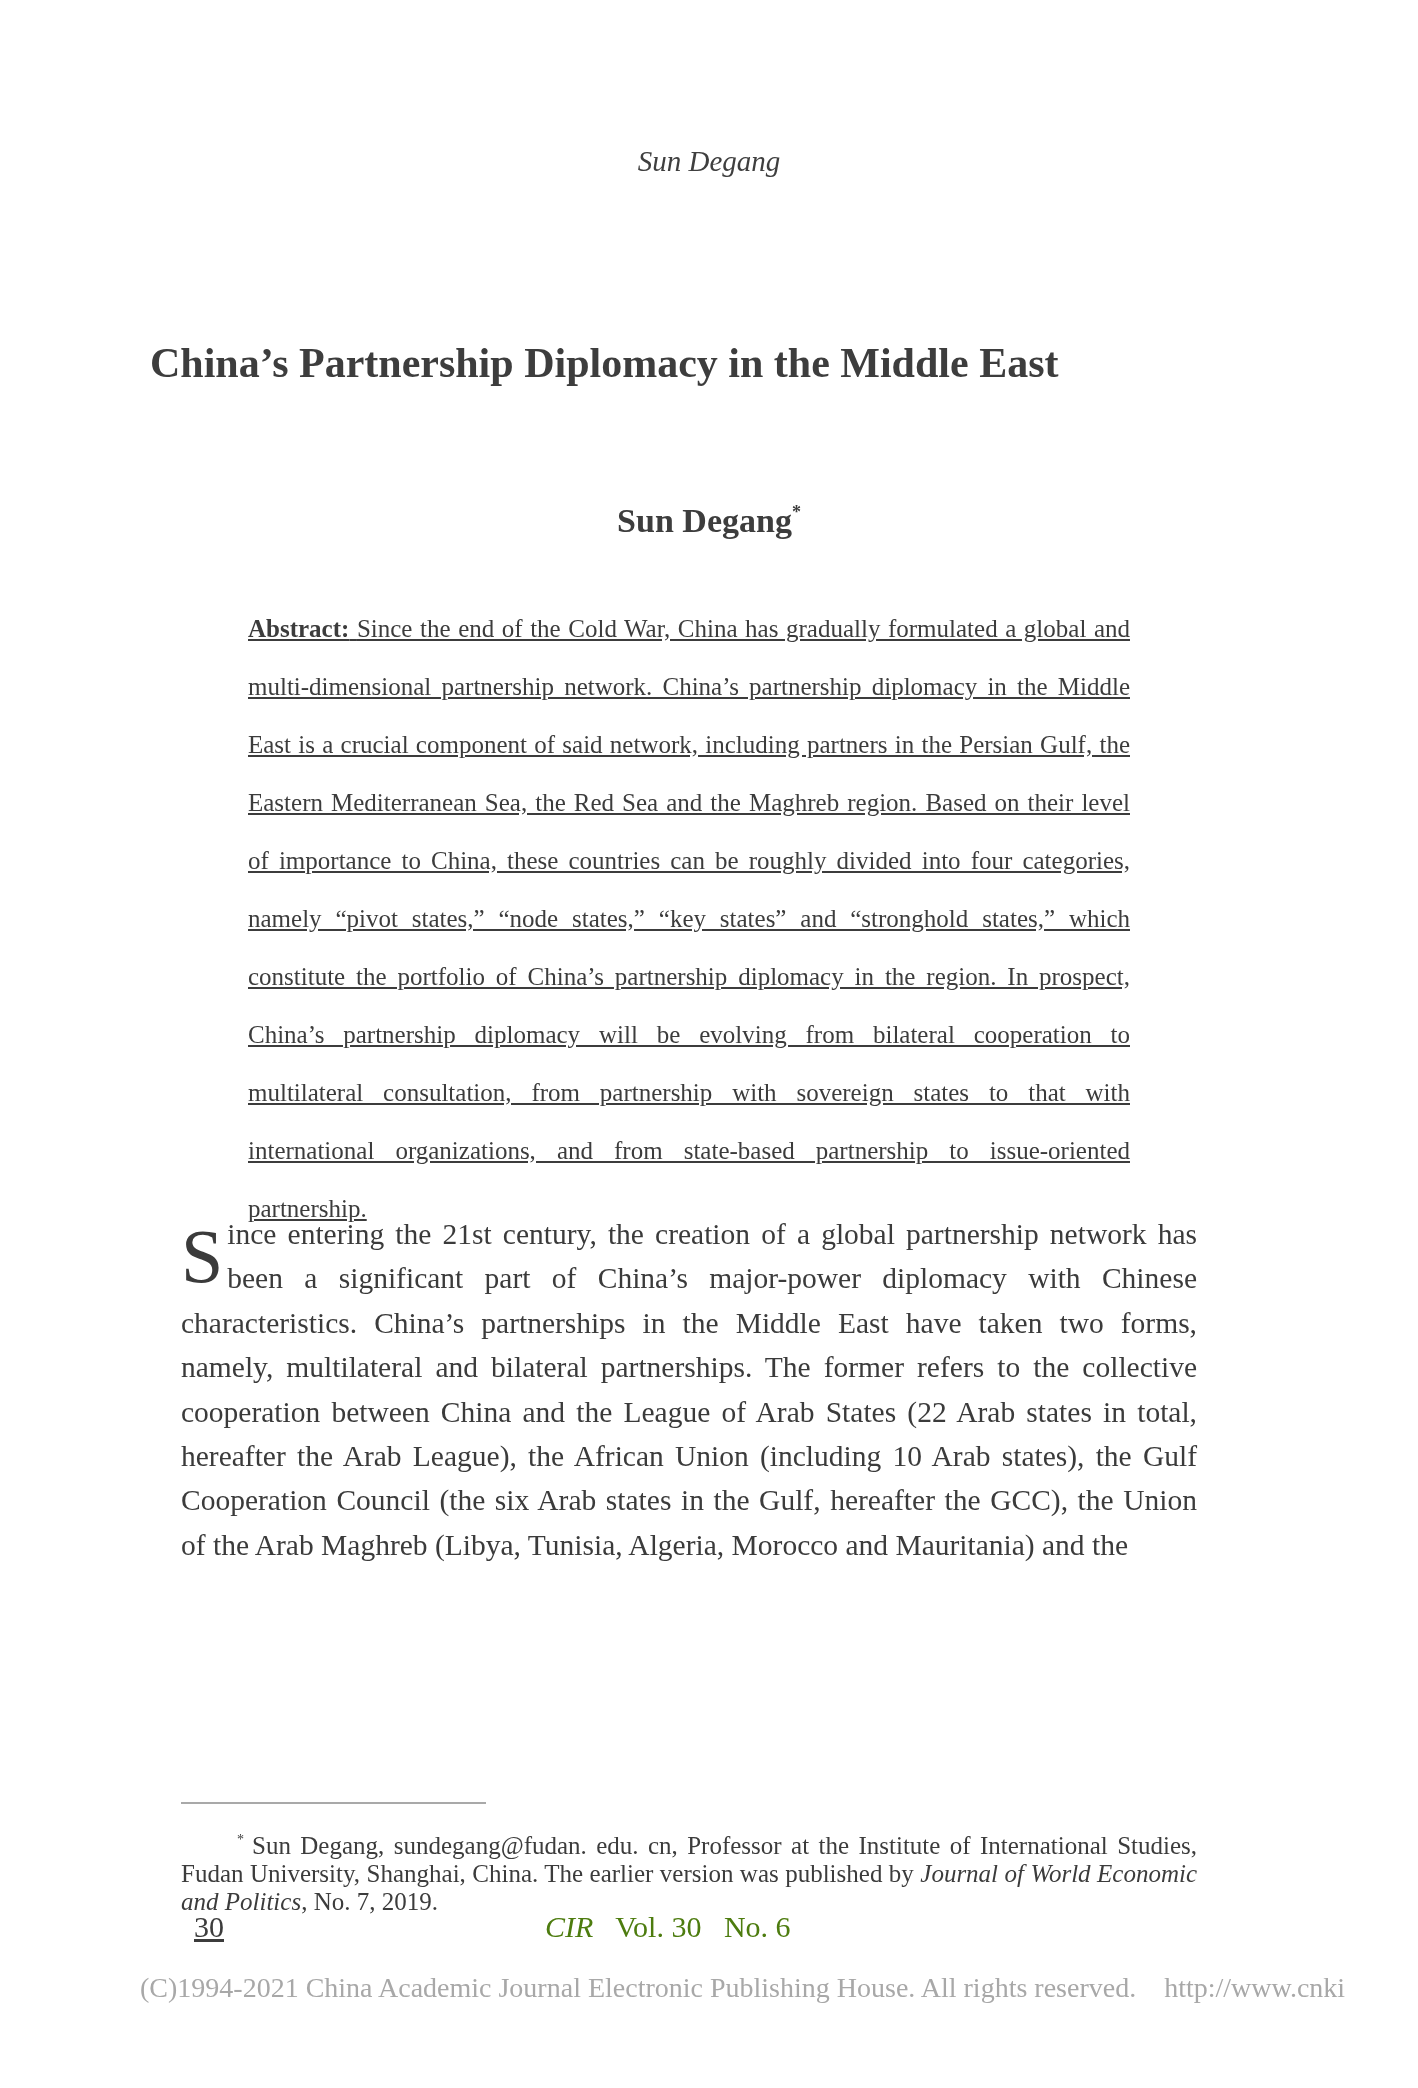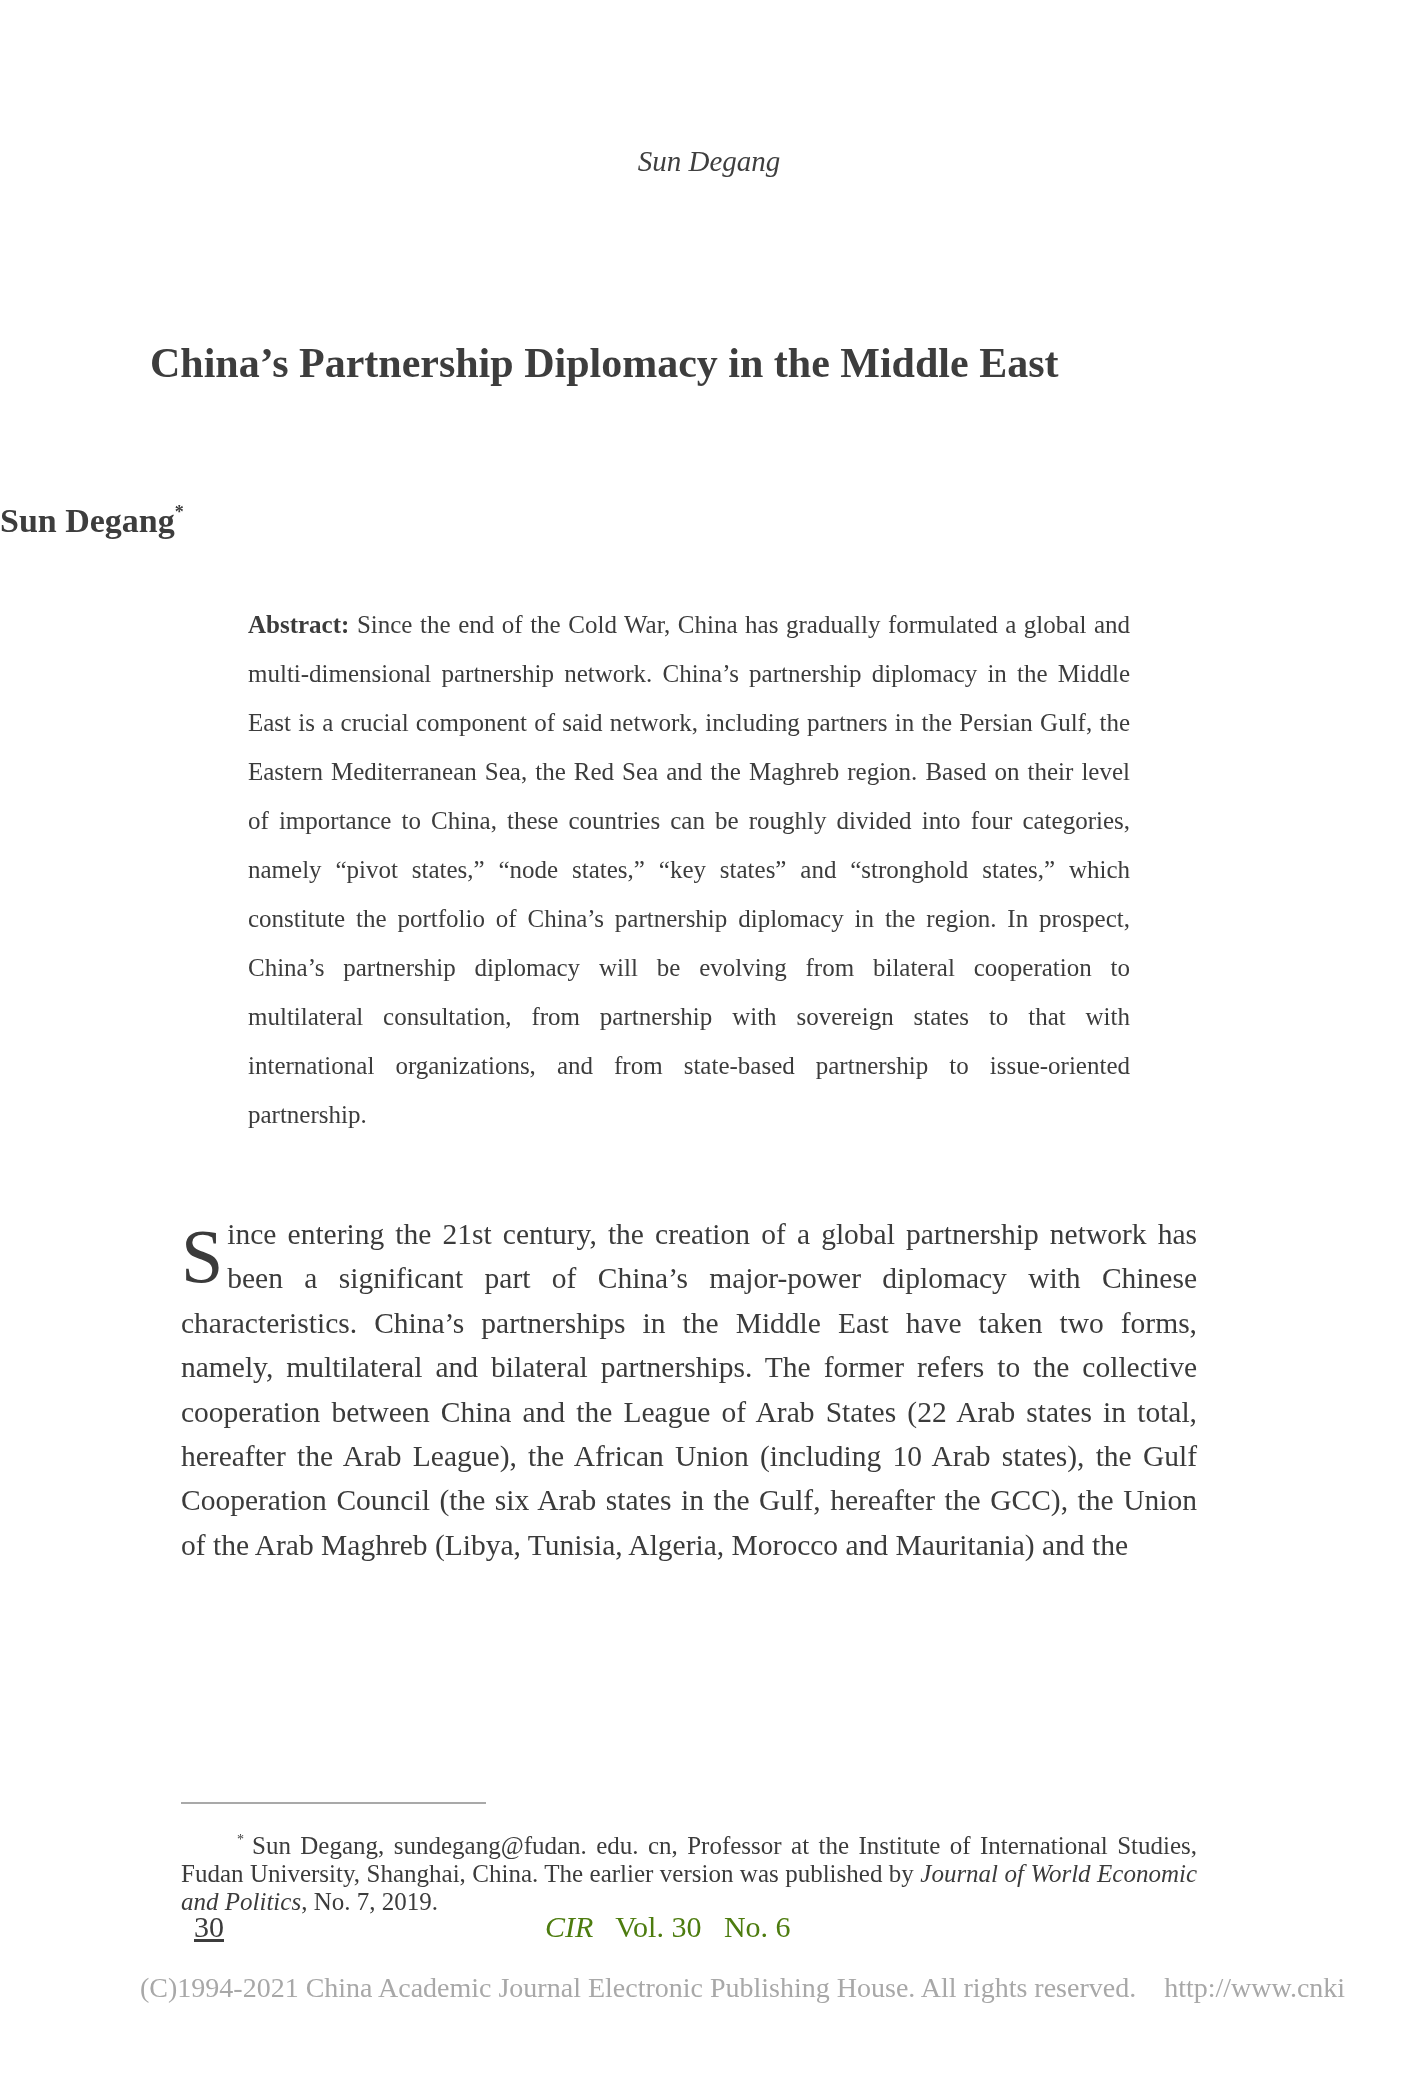--- a/index.html
+++ b/index.html
@@ -12,26 +12,26 @@
     position: absolute; top: 145px; left: 0; width: 1418px;
     text-align: center; font-style: italic; font-size: 29px; color: #3f3f3f;
   }
   .title {
     position: absolute; top: 330px; left: 150px; width: 1118px;
     text-align: left; font-weight: bold; font-size: 42px; line-height: 66px;
     color: #3d3d3d; margin: 0;
   }
   .author {
     position: absolute; top: 502px; left: 0; width: 1418px;
-    text-align: left; font-weight: bold; font-size: 34px; color: #3d3d3d;
+    text-align: center; font-weight: bold; font-size: 34px; color: #3d3d3d;
   }
   .author sup { font-size: 18px; vertical-align: 14px; }
   .abstract {
     position: absolute; top: 600px; left: 248px; width: 882px;
-    font-size: 25px; line-height: 49px; text-align: justify; color: #3c3c3c;
+    font-size: 25px; line-height: 58px; text-align: justify; color: #3c3c3c; text-decoration: underline;
   }
   .abstract p { margin: 0; }
   .abstract b { font-weight: bold; }
   .body-text {
     position: absolute; top: 1212px; left: 181px; width: 1016px;
     font-size: 29.5px; line-height: 44.4px; text-align: justify; color: #3b3b3b;
   }
   .body-text p { margin: 0; }
   .dropcap {
     float: left; font-size: 76px; line-height: 64px; margin: 12px 4px 0 0;

